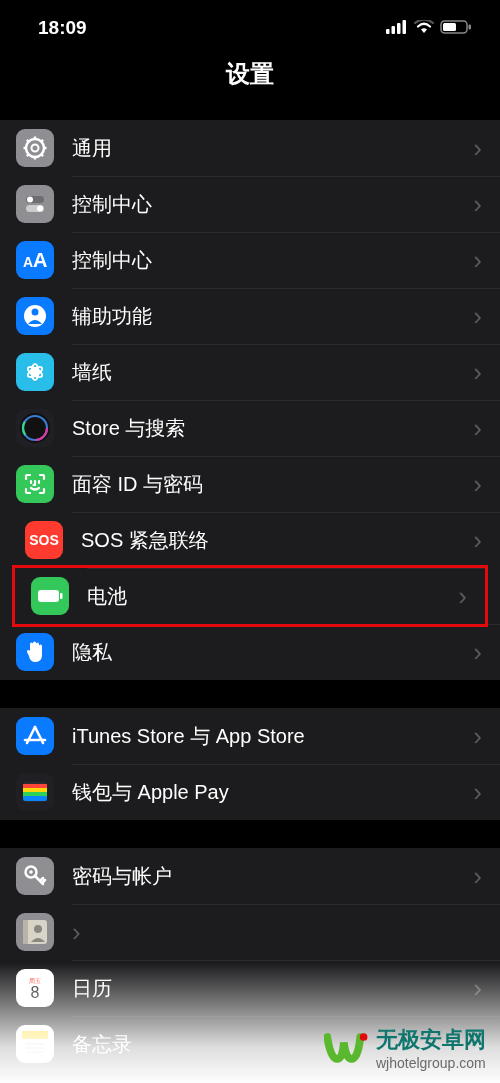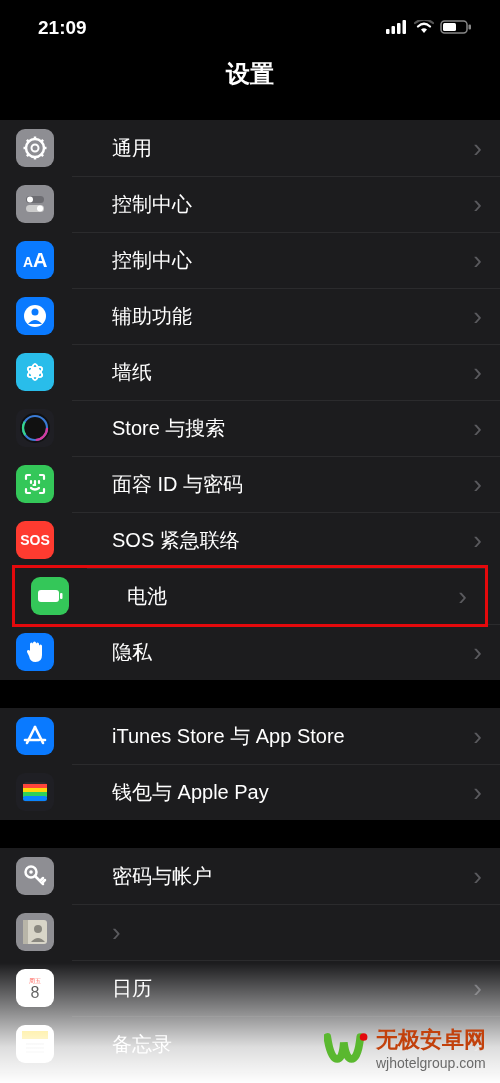--- a/index.html
+++ b/index.html
@@ -2,38 +2,38 @@
 <html><head>
 <meta charset="utf-8">
 <style>
 * { margin:0; padding:0; box-sizing:border-box; font-family:-apple-system,"PingFang SC",sans-serif; }
 body { width:500px; height:1083px; background:#000; color:#fff; overflow:hidden; position:relative; }
 .status-bar { display:flex; justify-content:space-between; align-items:center; padding:12px 28px 4px 38px; height:48px; font-size:19px; font-weight:600; }
 .status-right { display:flex; align-items:center; gap:6px; }
 .header { text-align:center; padding:10px 0 16px; font-size:24px; font-weight:600; }
 .group { background:#1c1c1e; margin-top:0; }
 .group+.group { margin-top:28px; }
-.row { display:flex; align-items:center; padding:9px 16px; position:relative; min-height:54px;gap:40px; }
+.row { display:flex; align-items:center; padding:9px 16px; position:relative; min-height:54px; }
 .row+.row::before { content:""; position:absolute; left:72px; right:0; top:0; height:1px; background:#2b2b2d; }
 .icon { width:38px; height:38px; border-radius:9px; display:flex; align-items:center; justify-content:center; flex-shrink:0; margin-right:18px; }
 .label { font-size:20px; flex:1; color:#fff; }
 .chev { color:#5a5a5e; font-size:26px; font-weight:300; margin-right:2px;}
 .hl { border:3px solid #e4090c; margin:-3px 12px; position:relative; z-index:2;}
 .sep-top{height:14px;background:#000;}
 .wm { position:absolute; bottom:12px; right:14px; display:flex; align-items:center; gap:8px; color:#222; }
-.wm .t1{font-size:22px;font-weight:700;color:#c2410c;}
+.wm .t1{font-size:22px;font-weight:700;color:#0f766e;}
 .wm .t2{font-size:14px;color:#6a6a6a;}
 .wm svg{width:44px;height:44px;}
 .fade{position:absolute;left:0;right:0;bottom:0;height:120px;background:linear-gradient(to bottom,rgba(255,255,255,0),rgba(255,255,255,0.85) 70%,#fff);pointer-events:none;}
 </style>
 </head>
 <body>
 
 <div class="status-bar">
-  <span>21:09</span>
+  <span>18:09</span>
   <div class="status-right">
     <span><svg width="22" height="14" viewBox="0 0 22 14">
           <rect x="0" y="9" width="3.5" height="5" fill="#fff" rx="1"></rect>
           <rect x="5.5" y="6" width="3.5" height="8" fill="#fff" rx="1"></rect>
           <rect x="11" y="3" width="3.5" height="11" fill="#fff" rx="1"></rect>
           <rect x="16.5" y="0" width="3.5" height="14" fill="#fff" rx="1"></rect>
         </svg></span>
     <span><svg width="20" height="14" viewBox="0 0 20 14">
           <path d="M10 13 L7 9.5 Q10 7 13 9.5 Z" fill="#fff"></path>
           <path d="M4 6.5 Q10 1 16 6.5" stroke="#fff" stroke-width="2.2" fill="none" stroke-linecap="round"></path>
@@ -146,21 +146,21 @@
               <line x1="17" y1="10" x2="17" y2="12"></line>
               <path d="M13 10 V14 H11.5"></path>
               <path d="M9 17 Q13 20 17 17"></path>
             </g>
           </svg>
         </div>
         <div class="label">面容 ID 与密码</div>
         <div class="chev">›</div>
       </div>
       <div class="row">
-        <div class="icon" style="background: rgb(255, 59, 48);">
+        <div class="icon" style="background: rgb(255, 59, 48); margin-left: 9px;">
           <svg width="34" height="20" viewBox="0 0 34 20">
             <text x="17" y="15" font-size="14" font-weight="800" fill="#fff" text-anchor="middle" font-family="sans-serif">SOS</text>
           </svg>
         </div>
         <div class="label">SOS 紧急联络</div>
         <div class="chev">›</div>
       </div>
       <div class="row hl">
         <div class="icon" style="background: rgb(52, 199, 89);">
           <svg width="28" height="16" viewBox="0 0 28 16">

